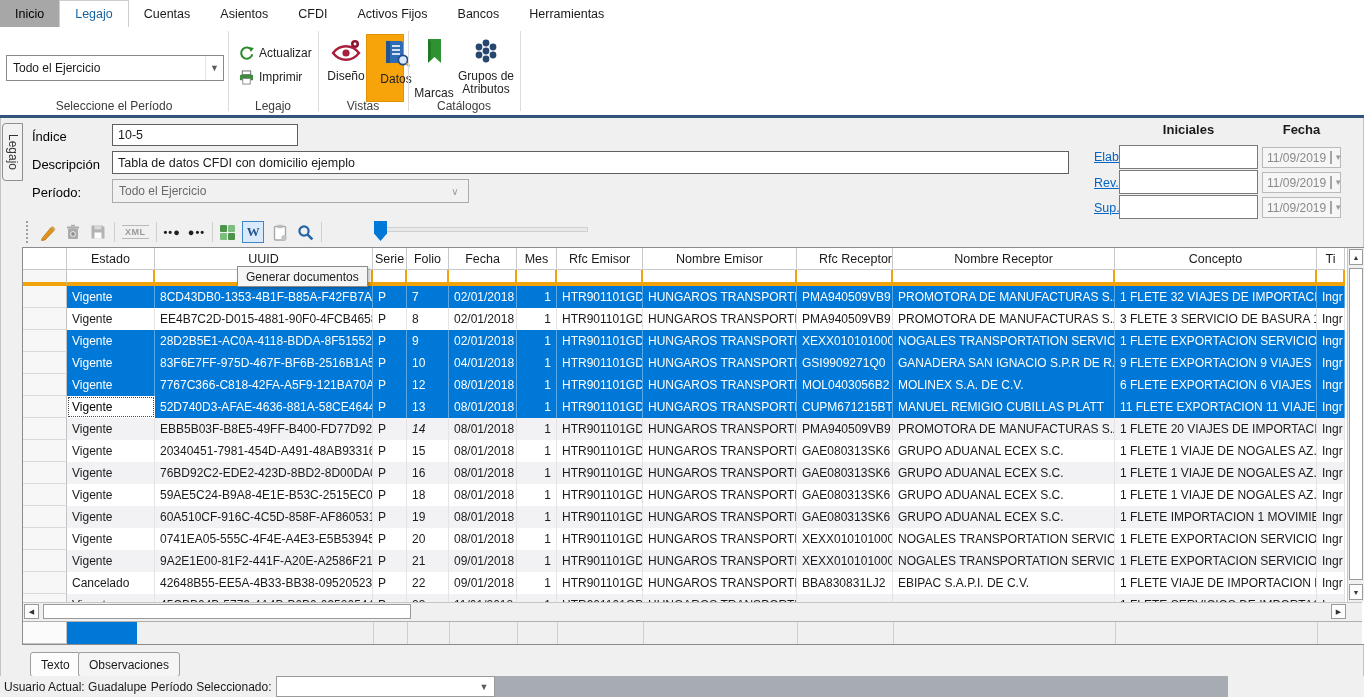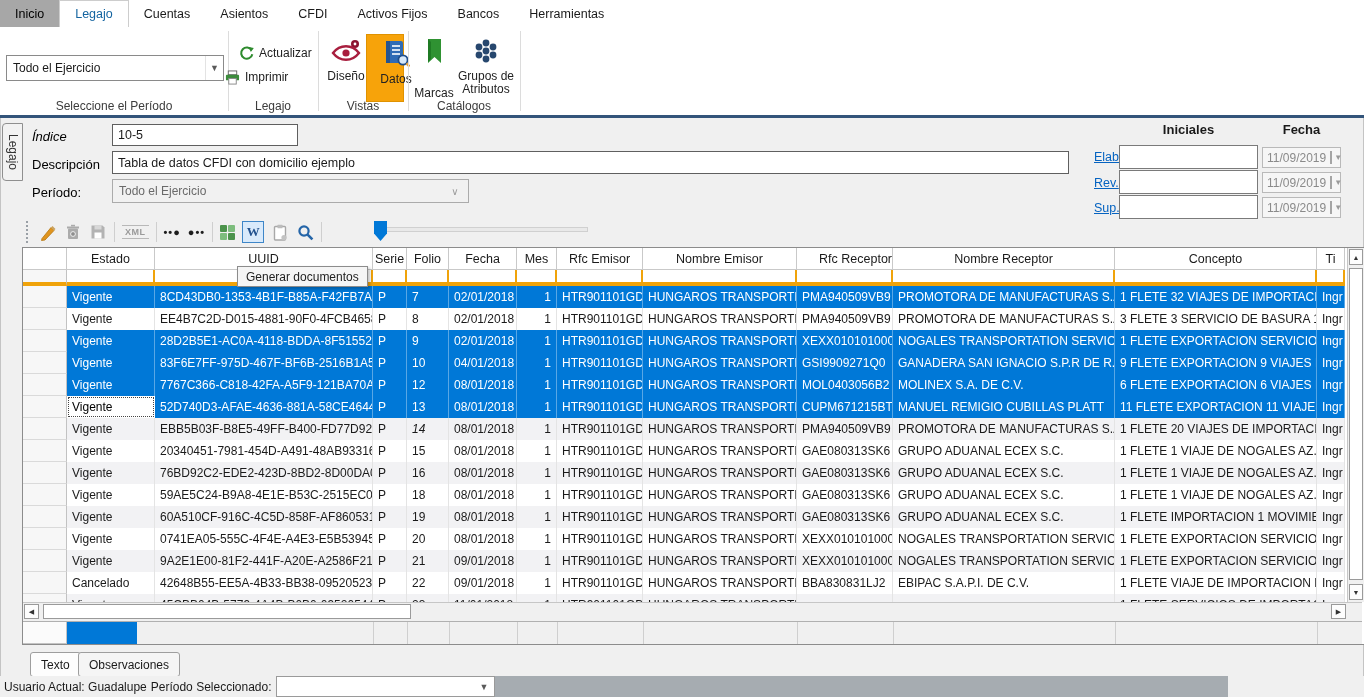--- a/index.html
+++ b/index.html
@@ -105,21 +105,21 @@
 
   <div class="smallbtn" style="left:237px;top:17px;">
     <span class="tico">
       <svg width="15" height="15" viewBox="0 0 16 16">
           <path d="M13.5 4.5 A6 6 0 1 0 14.2 8.8" fill="none" stroke="#2e8b2e" stroke-width="2.2"></path>
           <polygon points="10.5,1 15.8,2.2 12.6,6.4" fill="#2e8b2e"></polygon>
         </svg>
     </span>
     <span>Actualizar</span>
   </div>
-  <div class="smallbtn" style="left:223px;top:41px;">
+  <div class="smallbtn" style="left:237px;top:41px;">
     <span class="tico">
       <svg width="15" height="15" viewBox="0 0 16 16">
           <rect x="3.5" y="1" width="9" height="4" fill="#fff" stroke="#666"></rect>
           <rect x="1" y="5" width="14" height="6" rx="1" fill="#3c8c3c"></rect>
           <rect x="4" y="9" width="8" height="6" fill="#fff" stroke="#888"></rect>
         </svg>
     </span>
     <span>Imprimir</span>
   </div>
   <div class="grp-label" style="left:228px;width:90px;">Legajo</div>
@@ -177,21 +177,21 @@
     <span class="lbl"><span>Grupos de</span><br><span>Atributos</span></span>
   </div>
   <div class="grp-label" style="left:408px;width:112px;">Catálogos</div>
   <div class="vsep" style="left:520px;"></div>
 </div>
 
 <div class="abs navline"></div>
 <div class="abs panel"></div>
 <div class="abs sidetab">Legajo</div>
 
-<div class="abs flabel" style="left:32px;top:129px;font-style:italic;">Índice</div>
+<div class="abs flabel" style="left:32px;top:129px;">Índice</div>
 <div class="abs tinput" style="left:112px;top:124px;width:186px;height:22px;">
     <span>10-5</span>
   </div>
 
 <div class="abs flabel" style="left:32px;top:157px;">Descripción</div>
 <div class="abs tinput" style="left:112px;top:151px;width:957px;height:23px;">
     <span>Tabla de datos CFDI con domicilio ejemplo</span>
   </div>
 
 <div class="abs flabel" style="left:32px;top:185px;">Período:</div>

